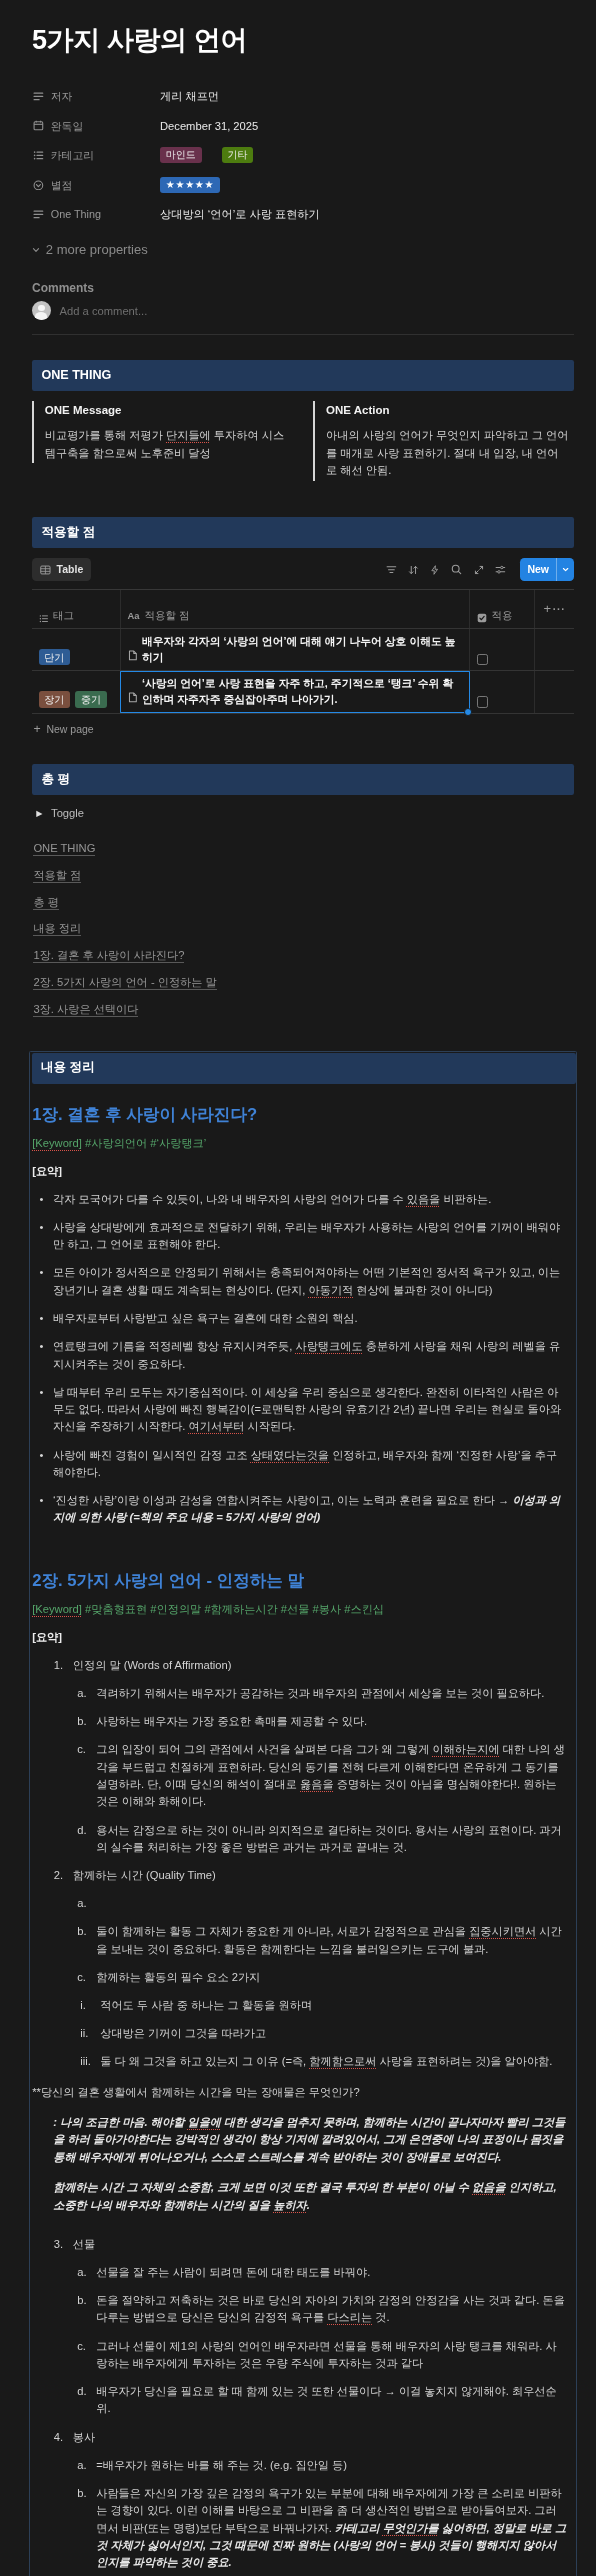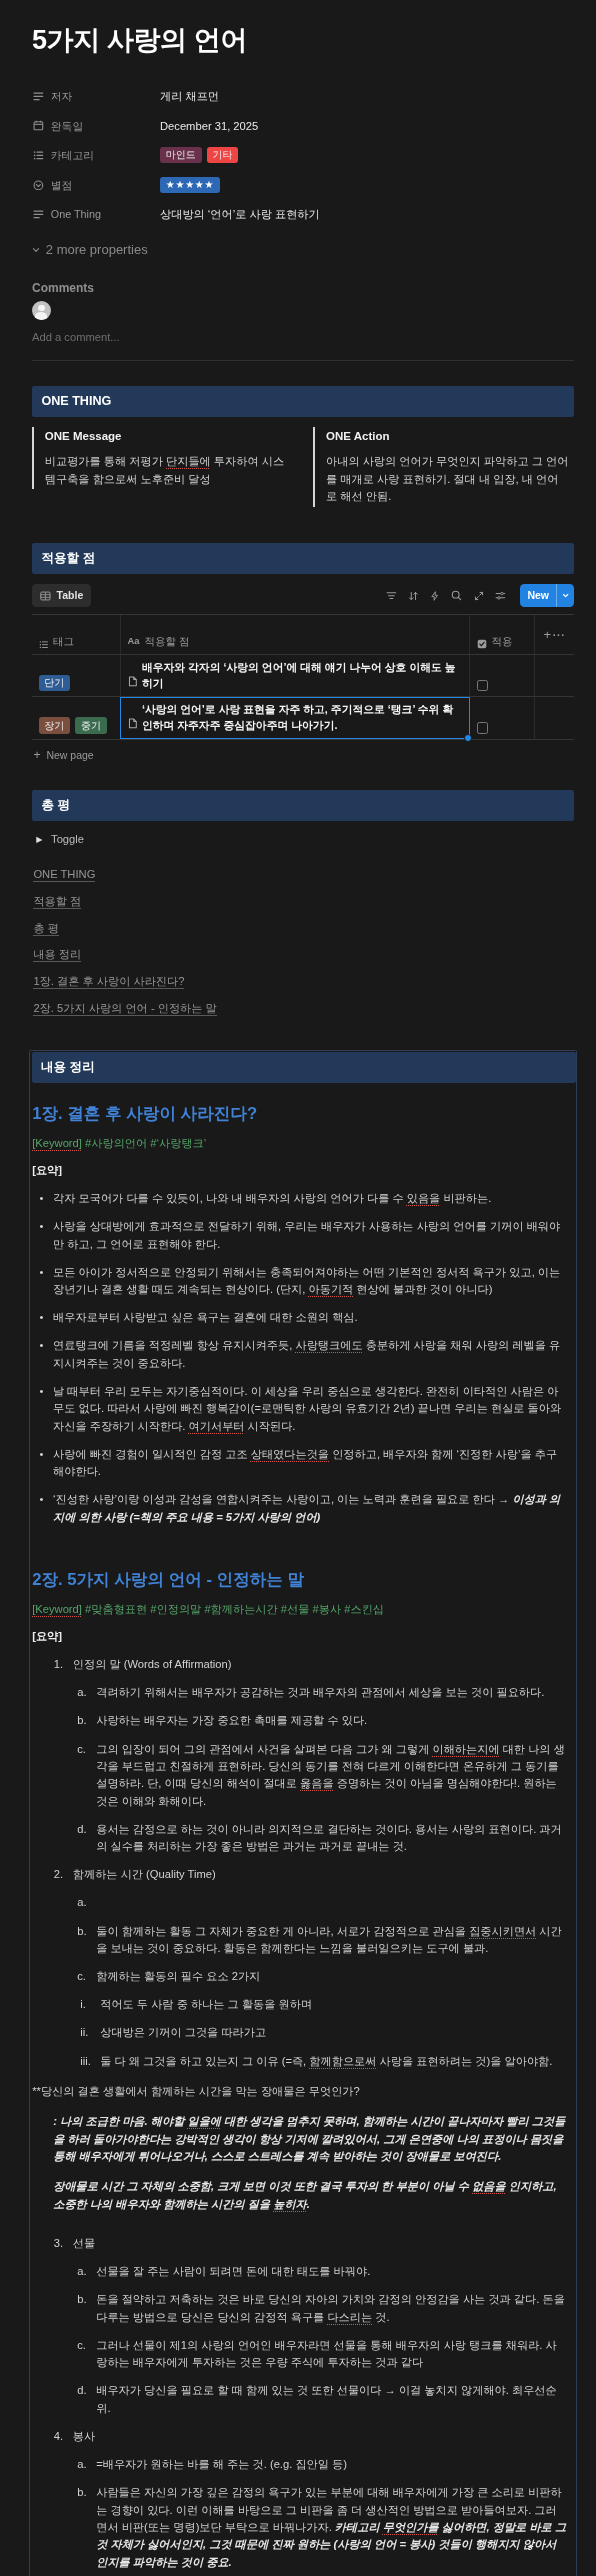--- a/index.html
+++ b/index.html
@@ -11,29 +11,29 @@
   }
   .page { width:596px; padding:14.4px 21.6px 7.2px 32px; }
 
   
   .title { font-size:27px; font-weight:700; color:#fff; letter-spacing:-0.4px; margin:5.8px 0 21.6px 0; }
   .prop-row { display:flex; align-items:flex-start; min-height:29.6px; padding:2.9px 0; }
   .prop-key { display:flex; align-items:center; gap:6.5px; width:128px; flex:0 0 128px; color:#979797; font-size:10.8px; padding-top:1.4px; }
   .picon { width:12.3px; height:12.3px; display:inline-flex; align-items:center; justify-content:center; color:#909090; }
   .picon svg { display:block; }
   .prop-val { color:#e9e9e9; font-size:11.2px; padding-top:1.4px; }
-  .tagrow { display:flex; gap:5px; }
+  .tagrow { display:flex; gap:20px; }
   .tag { display:inline-block; padding:1.4px 5.8px; border-radius:2.9px; font-size:10px; color:#f1f1f1; line-height:1.35; white-space:nowrap; }
   .tag.stars { letter-spacing:0.7px; color:#fff; }
   .more-props { display:flex; align-items:center; gap:5.8px; color:#8a8a8a; font-size:13px; margin:8.6px 0 19px 0; cursor:pointer; }
   .chev { color:#8a8a8a; }
 
   
   .comments-label { color:#8f8f8f; font-size:12px; font-weight:700; margin:10px 0 3px 0; }
-  .comment-row { display:flex; align-items:flex-start; gap:8.6px; margin-bottom:14.4px;flex-direction:column; }
+  .comment-row { display:flex; align-items:flex-end; gap:8.6px; margin-bottom:14.4px; }
   .avatar { width:19px; height:19px; border-radius:50%; background:#c2c2c2; position:relative; overflow:hidden; flex:0 0 19px; }
   .avatar::before { content:""; position:absolute; width:6.5px; height:6.5px; border-radius:50%; background:#f5f5f5; left:6.1px; top:3.6px; }
   .avatar::after { content:""; position:absolute; width:12.3px; height:8.6px; border-radius:50% 50% 0 0; background:#f5f5f5; left:3.2px; top:10.8px; }
   .comment-ph { color:#6f6f6f; font-size:11.2px; }
   .divider { border:none; border-top:0.7px solid #303030; margin:2.9px 0 24.5px 0; }
 
   
   .banner { background:#22395a; color:#fff; font-size:12.6px; font-weight:700;
             padding:5.8px 9.4px; border-radius:2.2px; margin:0 0 10px 0; }
 
@@ -148,21 +148,21 @@
                 <circle cx="2.2" cy="3" r="1.1"></circle>
                 <circle cx="2.2" cy="7.5" r="1.1"></circle>
                 <circle cx="2.2" cy="12" r="1.1"></circle>
               </g>
             </svg>
           </span>
         <span>카테고리</span>
       </div>
       <div class="prop-val tagrow">
         <span class="tag" style="background-color: rgb(105, 49, 76);">마인드</span>
-        <span class="tag" style="background-color: #ef4444;">기타</span>
+        <span class="tag" style="background-color: #4d7c0f;">기타</span>
       </div>
     </div>
     <div class="prop-row">
       <div class="prop-key">
         <span class="picon">
             <svg width="10.8" height="10.8" viewBox="0 0 15 15">
               <circle cx="7.5" cy="7.5" r="6" fill="none" stroke="currentColor" stroke-width="1.5"></circle>
               <path d="M4.8 6.3 L7.5 9.2 L10.2 6.3" fill="none" stroke="currentColor" stroke-width="1.6" stroke-linecap="round" stroke-linejoin="round"></path>
             </svg>
           </span>
@@ -377,20 +377,21 @@
     <span class="tri">▶</span>
     <span>Toggle</span>
   </div>
   <div class="toc">
     <div class="toc-item"><span class="toc-link">ONE THING</span></div>
     <div class="toc-item"><span class="toc-link">적용할 점</span></div>
     <div class="toc-item"><span class="toc-link">총 평</span></div>
     <div class="toc-item"><span class="toc-link">내용 정리</span></div>
     <div class="toc-item"><span class="toc-link">1장. 결혼 후 사랑이 사라진다?</span></div>
     <div class="toc-item"><span class="toc-link">2장. 5가지 사랑의 언어 - 인정하는 말</span></div>
+    <div class="toc-item"><span class="toc-link">3장. 사랑은 선택이다</span></div>
   </div>
 
   <div class="notes">
     <div class="banner">내용 정리</div>
     <div class="notes-inner">
 
       <div class="ch-h mt1">1장. 결혼 후 사랑이 사라진다?</div>
       <div class="kwline"><span class="kw ms">[Keyword]</span><span class="kw"> #사랑의언어 #‘사랑탱크’</span></div>
       <div class="sumlabel">[요약]</div>
       <div class="bullet">
@@ -473,21 +474,21 @@
           <span class="mk">ii.</span>
           <span class="bt"><span>상대방은 기꺼이 그것을 따라가고</span></span>
         </div>
       <div class="li lvl3">
           <span class="mk">iii.</span>
           <span class="bt"><span>둘 다 왜 그것을 하고 있는지 그 이유 (=즉, </span><span class="ms">함께함으로써</span><span> 사랑을 표현하려는 것)을 알아야함.</span></span>
         </div>
 
       <div class="para"><span>**당신의 결혼 생활에서 함께하는 시간을 막는 장애물은 무엇인가?</span></div>
       <div class="para ind"><span class="it">: 나의 조급한 마음. 해야할 </span><span class="it ms">일을에</span><span class="it"> 대한 생각을 멈추지 못하며, 함께하는 시간이 끝나자마자 빨리 그것들을 하러 돌아가야한다는 강박적인 생각이 항상 기저에 깔려있어서, 그게 은연중에 나의 표정이나 몸짓을 통해 배우자에게 튀어나오거나, 스스로 스트레스를 계속 받아하는 것이 장애물로 보여진다.</span></div>
-      <div class="para ind"><span class="it">장애물로 시간 그 자체의 소중함, 크게 보면 이것 또한 결국 투자의 한 부분이 아닐 수 </span><span class="it ms">없음을</span><span class="it"> 인지하고, 소중한 나의 배우자와 함께하는 시간의 질을 </span><span class="it ms">높히자</span><span class="it">.</span></div>
+      <div class="para ind"><span class="it">함께하는 시간 그 자체의 소중함, 크게 보면 이것 또한 결국 투자의 한 부분이 아닐 수 </span><span class="it ms">없음을</span><span class="it"> 인지하고, 소중한 나의 배우자와 함께하는 시간의 질을 </span><span class="it ms">높히자</span><span class="it">.</span></div>
       <div class="gap-sm"></div>
 
       <div class="li lvl1" style="margin-top:19px;">
           <span class="mk">3.</span>
           <span class="bt"><span>선물</span></span>
         </div>
       <div class="li lvl2">
           <span class="mk">a.</span>
           <span class="bt"><span>선물을 잘 주는 사람이 되려면 돈에 대한 태도를 바꿔야.</span></span>
         </div>

